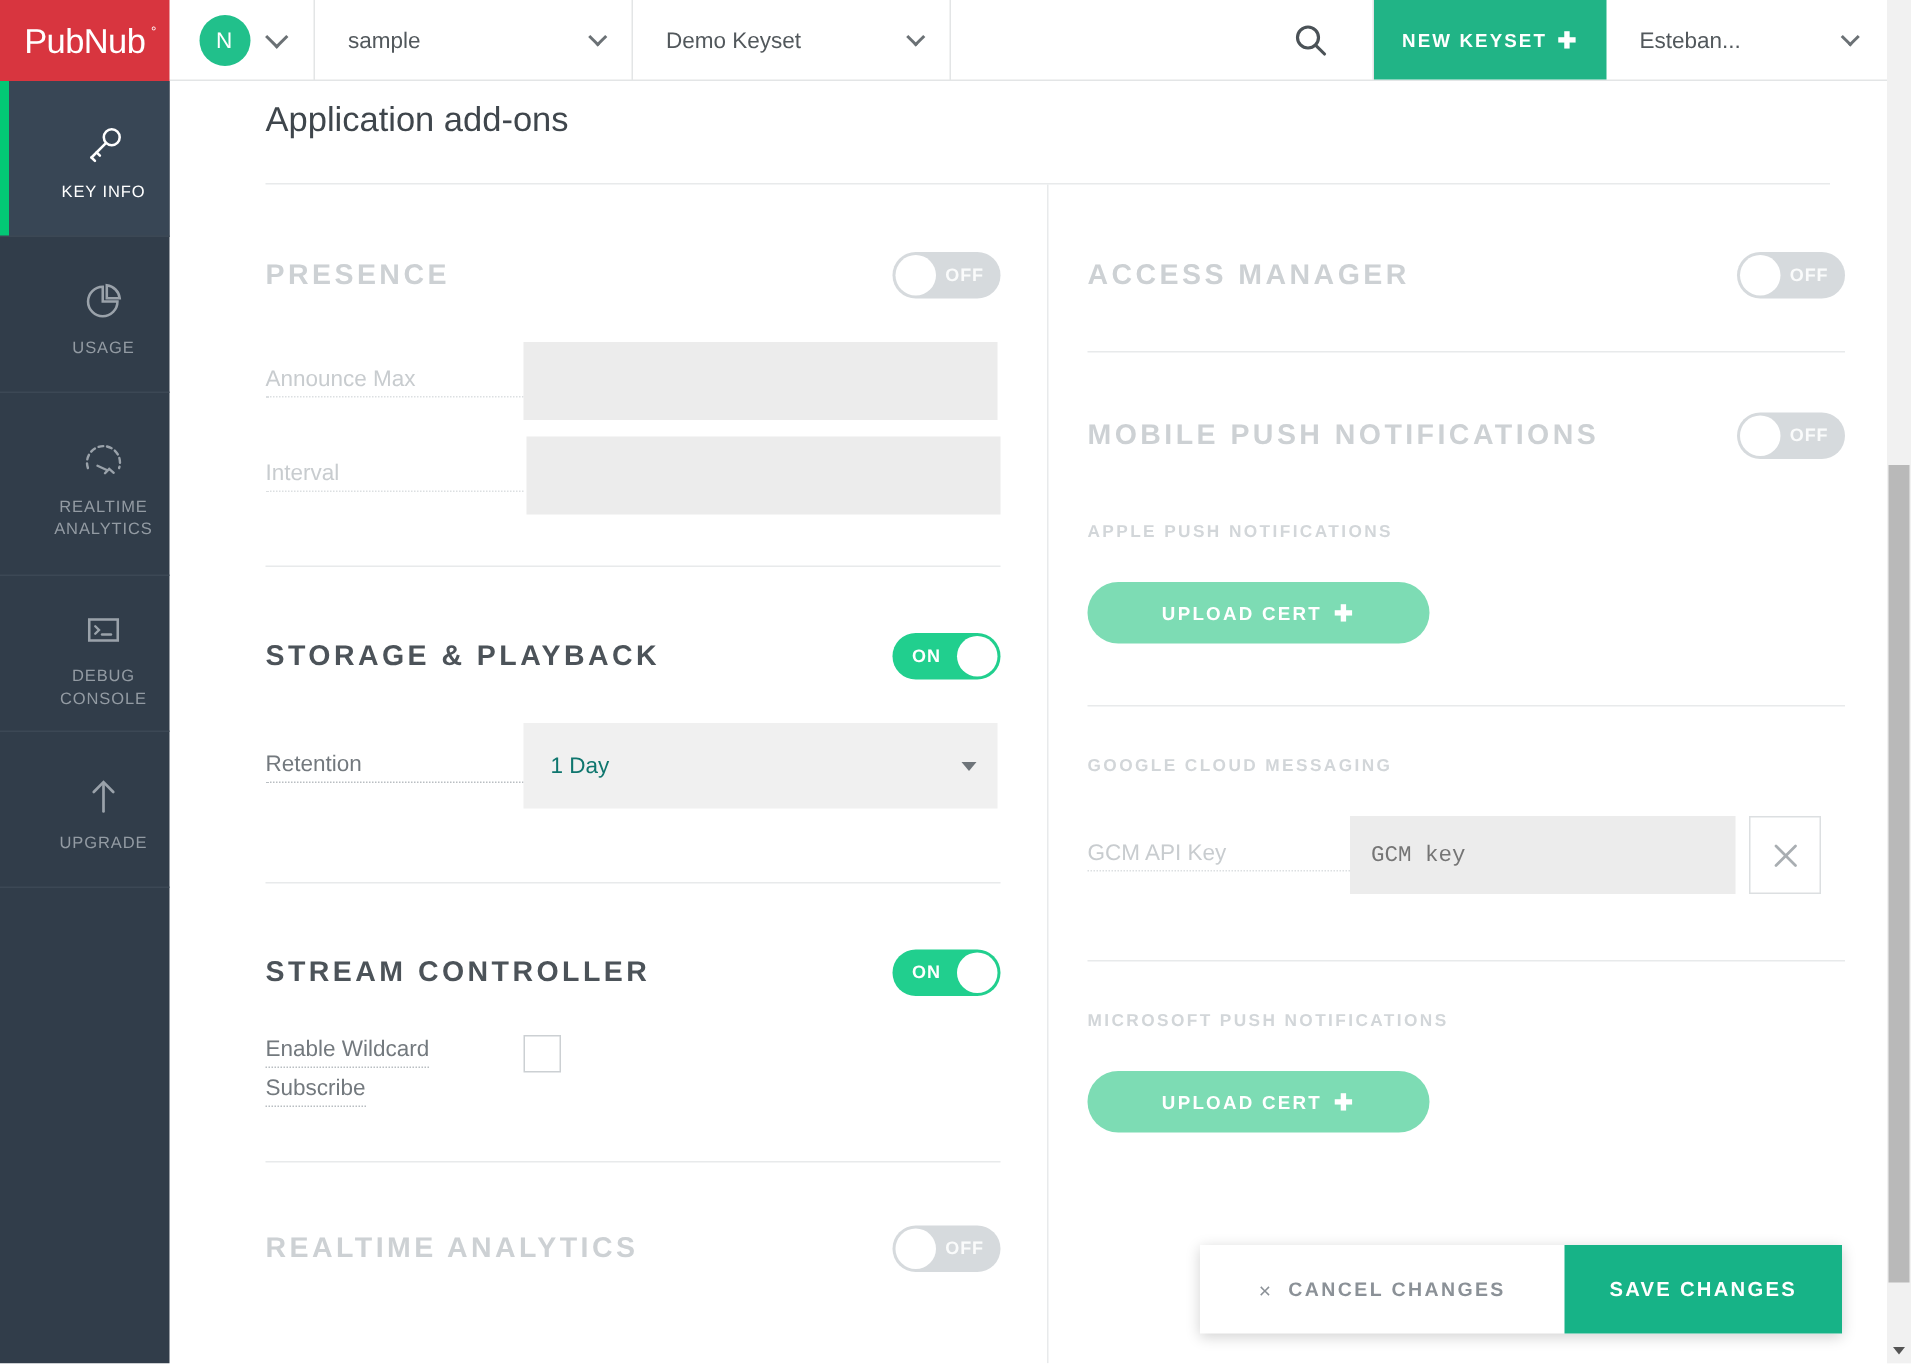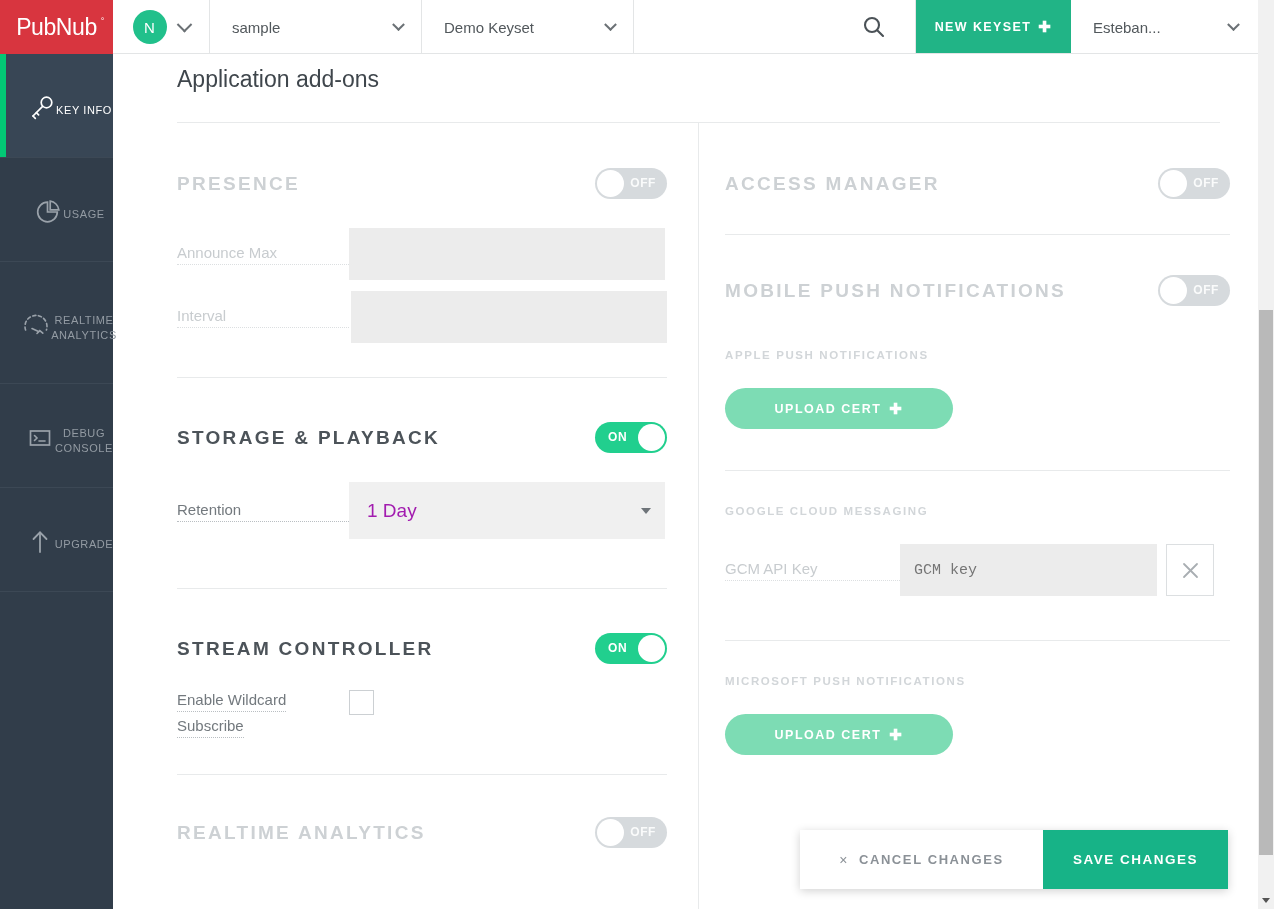--- a/index.html
+++ b/index.html
@@ -80,21 +80,21 @@
   #sidebar {
     position: absolute; top: 54px; left: 0;
     width: 113px; height: 855px;
     background: #313d4a;
     z-index: 30;
   }
   .nav-item {
     position: relative;
     height: 104px;
     border-bottom: 1px solid #3c4855;
-    display: flex; flex-direction: row;
+    display: flex; flex-direction: column;
     align-items: center; justify-content: center;
     cursor: pointer;
     padding-top: 4px;
     padding-left: 25px;
   }
   .nav-item.active { background: #384655; }
   .nav-item.active::before {
     content: ''; position: absolute; left: 0; top: 0;
     width: 6px; height: 100%; background: #03c875;
   }
@@ -182,21 +182,21 @@
     background: #ececec; height: 52px; border: none;
     font-size: 15px; color: #73797e; padding: 0 16px;
     font-family: "Liberation Sans", sans-serif;
   }
   .input-box.dim { background: #ececec; }
   .select-box {
     background: #f0f0f0; height: 57px; width: 316px;
     display: flex; align-items: center; justify-content: space-between;
     padding: 0 14px 0 18px; cursor: pointer;
   }
-  .select-val { font-size: 19px; color: #a21caf; }
+  .select-val { font-size: 15px; color: #0f766e; }
   .caret-dn {
     width: 0; height: 0;
     border-left: 5px solid transparent; border-right: 5px solid transparent;
     border-top: 6px solid #6e7479;
   }
   .checkbox {
     width: 25px; height: 25px; background: #fff;
     border: 1px solid #ccd0d3; cursor: pointer;
   }
 

